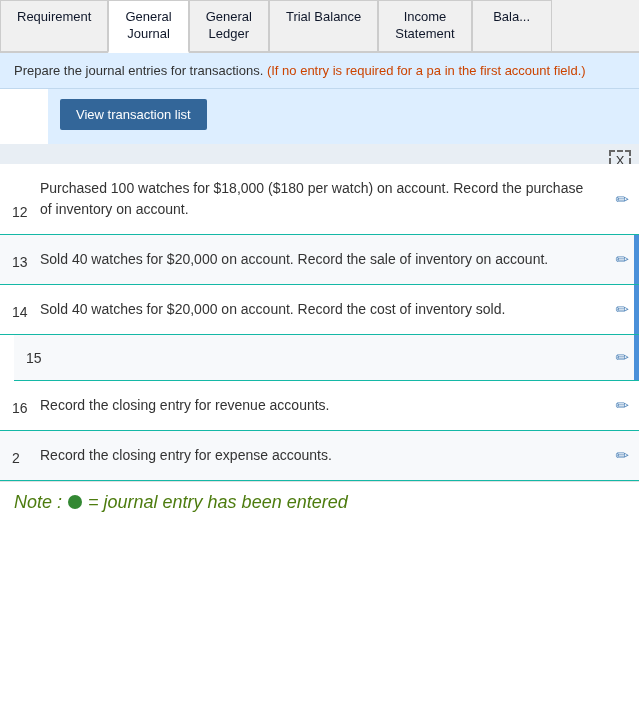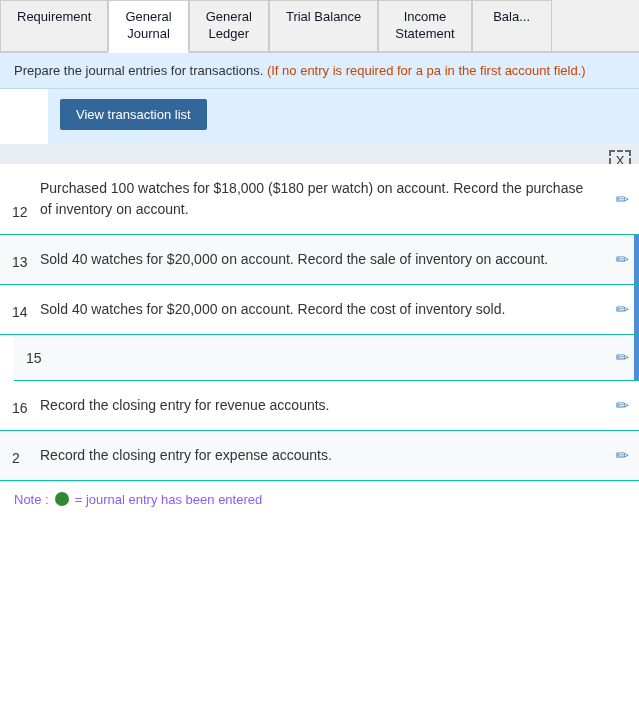--- a/index.html
+++ b/index.html
@@ -131,27 +131,28 @@
       right: 0;
       top: 0;
       bottom: 0;
       width: 5px;
       background: #4a90d9;
     }
 
     
     .note-bar {
       padding: 10px 14px;
-      font-size: 13px;
-      color: #8b5cf6;
+      font-size: 18px;
+      color: #4d7c0f;
       display: flex;
       align-items: center;
       gap: 6px;
       background: #fff;
       border-top: 1px solid #e0e0e0;
+      font-style: italic;
     }
     .green-dot {
       width: 14px;
       height: 14px;
       border-radius: 50%;
       background: #338833;
       display: inline-block;
     }
   </style>
 </head>

